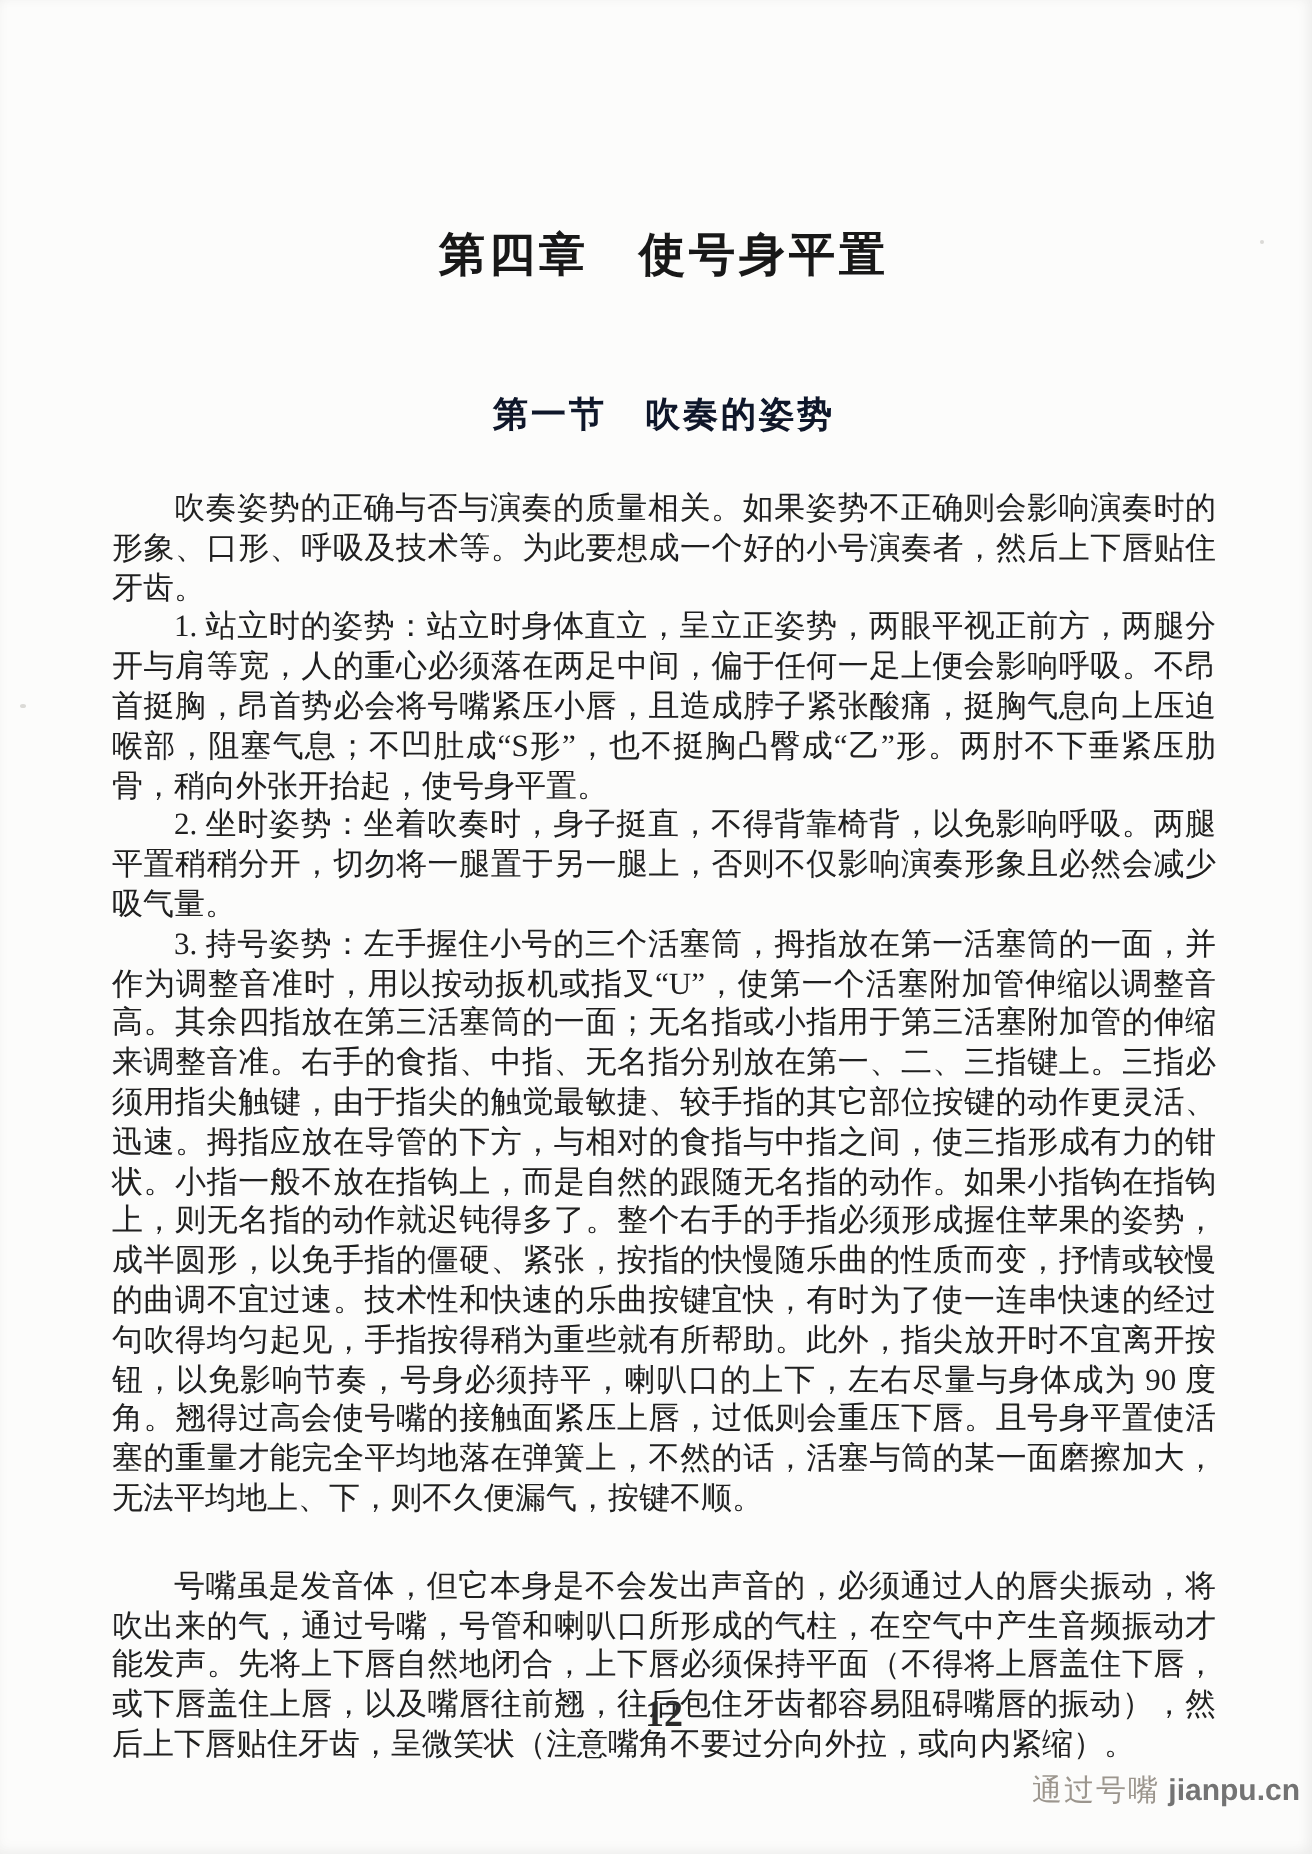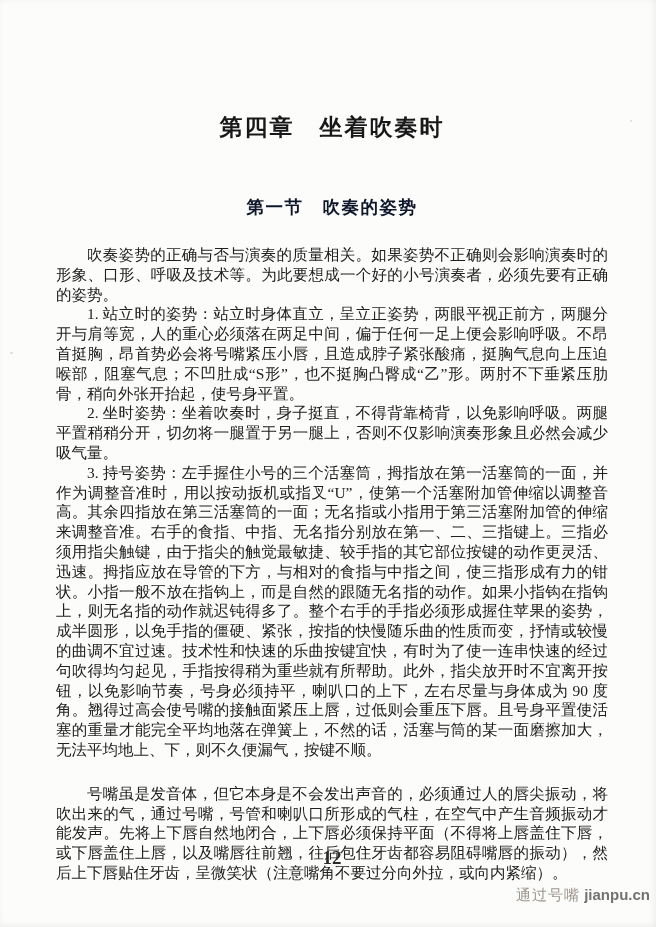--- a/index.html
+++ b/index.html
@@ -79,25 +79,25 @@
     border-radius: 50%;
     opacity: 0.5;
   }
 </style>
 </head>
 <body>
 
 <div class="page">
   <div class="content">
 
-    <h1 class="chapter-title">第四章　坐着吹奏时</h1>
+    <h1 class="chapter-title">第四章　使号身平置</h1>
 
     <h2 class="section-title first">第一节　吹奏的姿势</h2>
 
-    <p class="body-par lead">吹奏姿势的正确与否与演奏的质量相关。如果姿势不正确则会影响演奏时的形象、口形、呼吸及技术等。为此要想成一个好的小号演奏者，必须先要有正确的姿势。</p>
+    <p class="body-par lead">吹奏姿势的正确与否与演奏的质量相关。如果姿势不正确则会影响演奏时的形象、口形、呼吸及技术等。为此要想成一个好的小号演奏者，然后上下唇贴住牙齿。</p>
 
     <p class="body-par">1. 站立时的姿势：站立时身体直立，呈立正姿势，两眼平视正前方，两腿分开与肩等宽，人的重心必须落在两足中间，偏于任何一足上便会影响呼吸。不昂首挺胸，昂首势必会将号嘴紧压小唇，且造成脖子紧张酸痛，挺胸气息向上压迫喉部，阻塞气息；不凹肚成“S形”，也不挺胸凸臀成“乙”形。两肘不下垂紧压肋骨，稍向外张开抬起，使号身平置。</p>
 
     <p class="body-par">2. 坐时姿势：坐着吹奏时，身子挺直，不得背靠椅背，以免影响呼吸。两腿平置稍稍分开，切勿将一腿置于另一腿上，否则不仅影响演奏形象且必然会减少吸气量。</p>
 
     <p class="body-par">3. 持号姿势：左手握住小号的三个活塞筒，拇指放在第一活塞筒的一面，并作为调整音准时，用以按动扳机或指叉“U”，使第一个活塞附加管伸缩以调整音高。其余四指放在第三活塞筒的一面；无名指或小指用于第三活塞附加管的伸缩来调整音准。右手的食指、中指、无名指分别放在第一、二、三指键上。三指必须用指尖触键，由于指尖的触觉最敏捷、较手指的其它部位按键的动作更灵活、迅速。拇指应放在导管的下方，与相对的食指与中指之间，使三指形成有力的钳状。小指一般不放在指钩上，而是自然的跟随无名指的动作。如果小指钩在指钩上，则无名指的动作就迟钝得多了。整个右手的手指必须形成握住苹果的姿势，成半圆形，以免手指的僵硬、紧张，按指的快慢随乐曲的性质而变，抒情或较慢的曲调不宜过速。技术性和快速的乐曲按键宜快，有时为了使一连串快速的经过句吹得均匀起见，手指按得稍为重些就有所帮助。此外，指尖放开时不宜离开按钮，以免影响节奏，号身必须持平，喇叭口的上下，左右尽量与身体成为 90 度角。翘得过高会使号嘴的接触面紧压上唇，过低则会重压下唇。且号身平置使活塞的重量才能完全平均地落在弹簧上，不然的话，活塞与筒的某一面磨擦加大，无法平均地上、下，则不久便漏气，按键不顺。</p>
 
 
     <p class="body-par after-title">号嘴虽是发音体，但它本身是不会发出声音的，必须通过人的唇尖振动，将吹出来的气，通过号嘴，号管和喇叭口所形成的气柱，在空气中产生音频振动才能发声。先将上下唇自然地闭合，上下唇必须保持平面（不得将上唇盖住下唇，或下唇盖住上唇，以及嘴唇往前翘，往后包住牙齿都容易阻碍嘴唇的振动），然后上下唇贴住牙齿，呈微笑状（注意嘴角不要过分向外拉，或向内紧缩）。</p>
 

